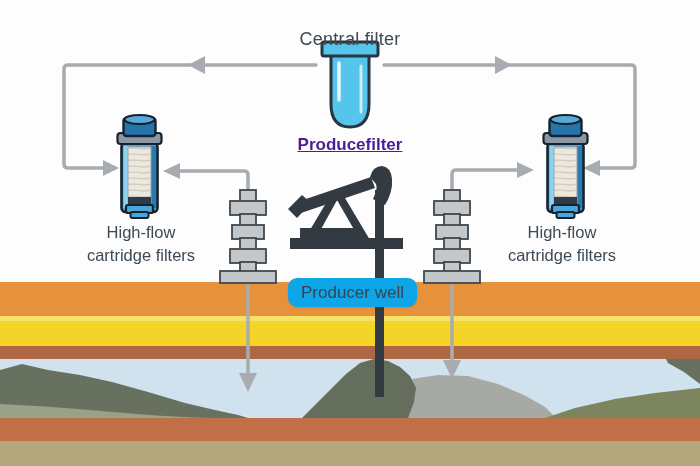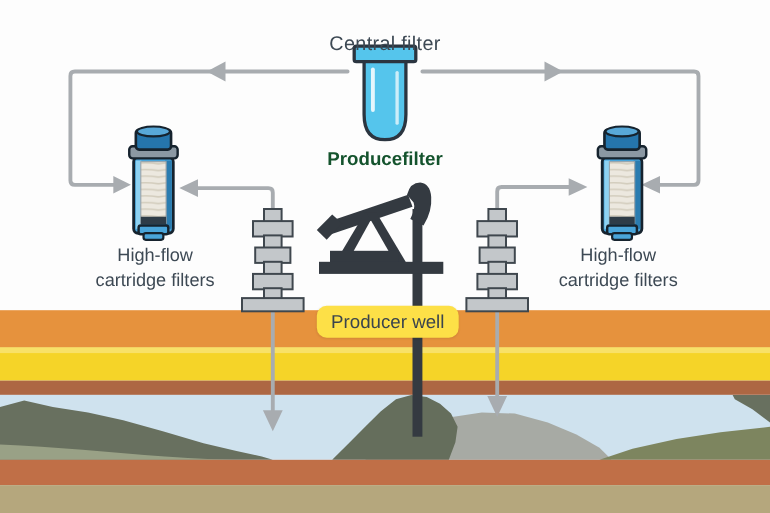--- a/index.html
+++ b/index.html
@@ -6,27 +6,27 @@
   #canvas{
     position:relative;
     width:700px;height:466px;
     background:#fdfdfd;
     overflow:hidden;
     font-family:"Liberation Sans", sans-serif;
   }
   #diagram-svg{position:absolute;left:0;top:0;}
   .lbl{position:absolute;text-align:center;color:#3d4954;}
   .lbl-central{left:250px;top:29px;width:200px;font-size:18px;letter-spacing:.3px;}
-  .lbl-produce{left:250px;top:135px;width:200px;font-size:17px;font-weight:600;color:#14532d;}
+  .lbl-produce{left:250px;top:135px;width:200px;font-size:17px;font-weight:600;color:#4c1d95;text-decoration:underline;}
   .lbl-cartridge{width:160px;font-size:16.5px;line-height:23px;}
   .lbl-cartridge.left{left:61px;top:221px;}
   .lbl-cartridge.right{left:482px;top:221px;}
   .producer-box{
     position:absolute;left:288px;top:278px;width:129px;height:29px;
-    background:#fde047;border-radius:9px;
+    background:#0ea5e9;border-radius:9px;
     display:flex;align-items:center;justify-content:center;
     font-size:17px;color:#3a444d;
     box-shadow:0 1px 2px rgba(0,0,0,.08);
   }
   .watermark{
     position:absolute;left:612px;top:425px;width:86px;
     font-size:30px;font-weight:800;color:#ffffff;
     letter-spacing:1.5px;text-align:left;
   }
 </style>

